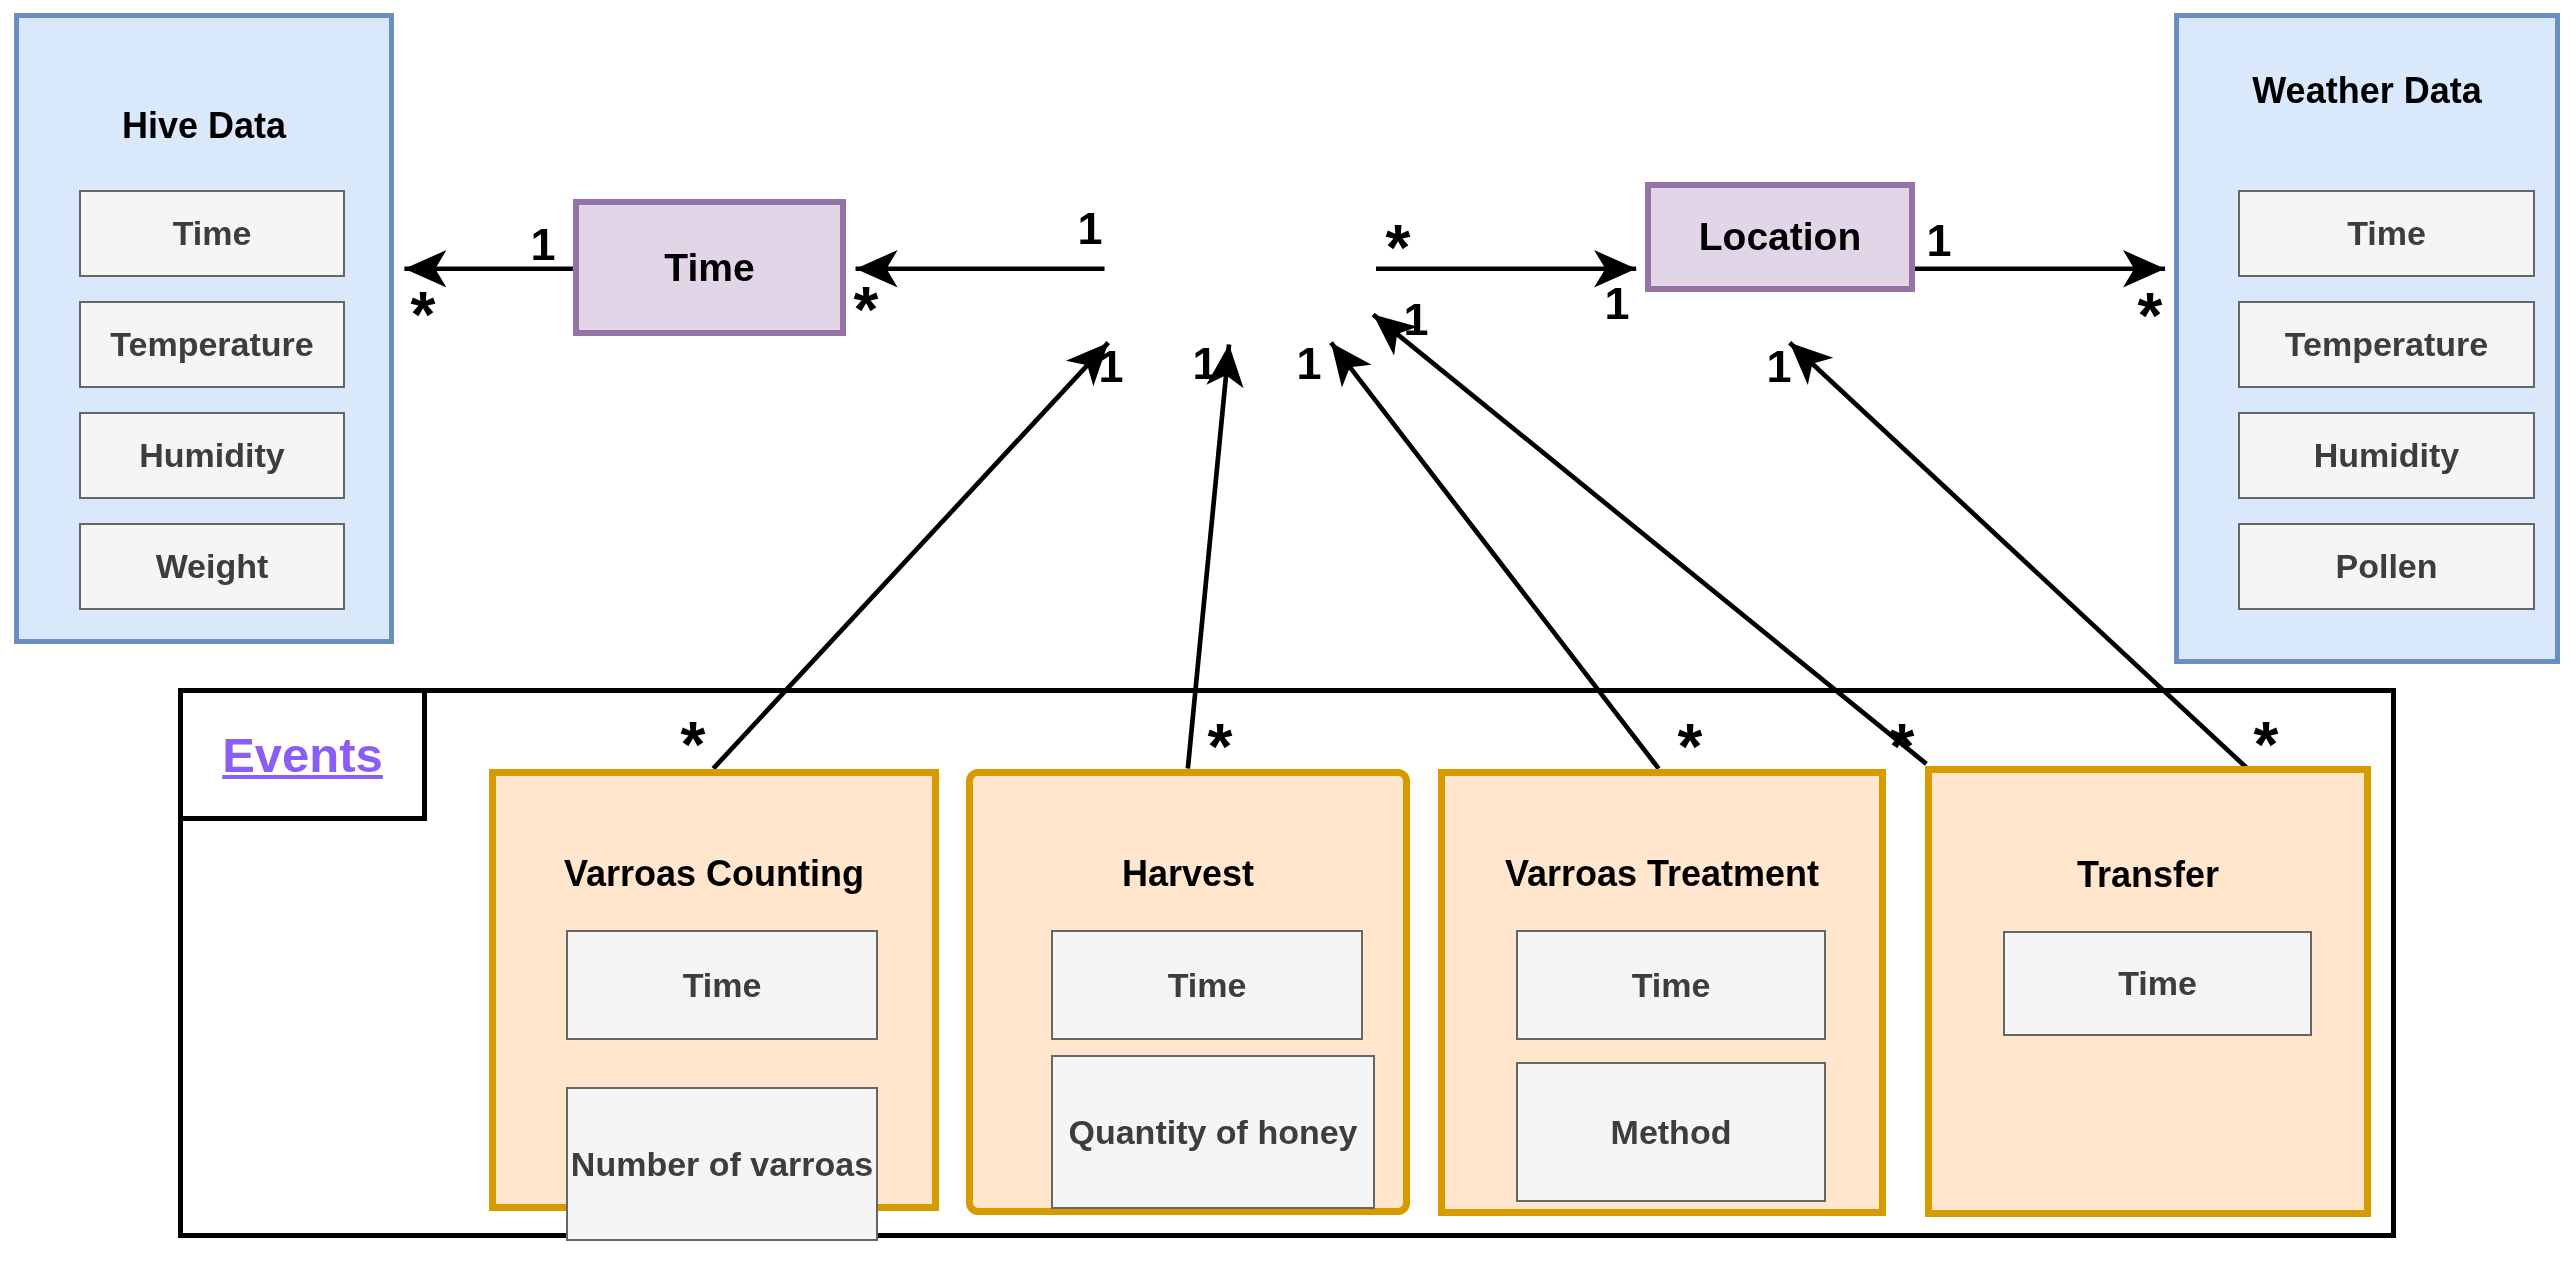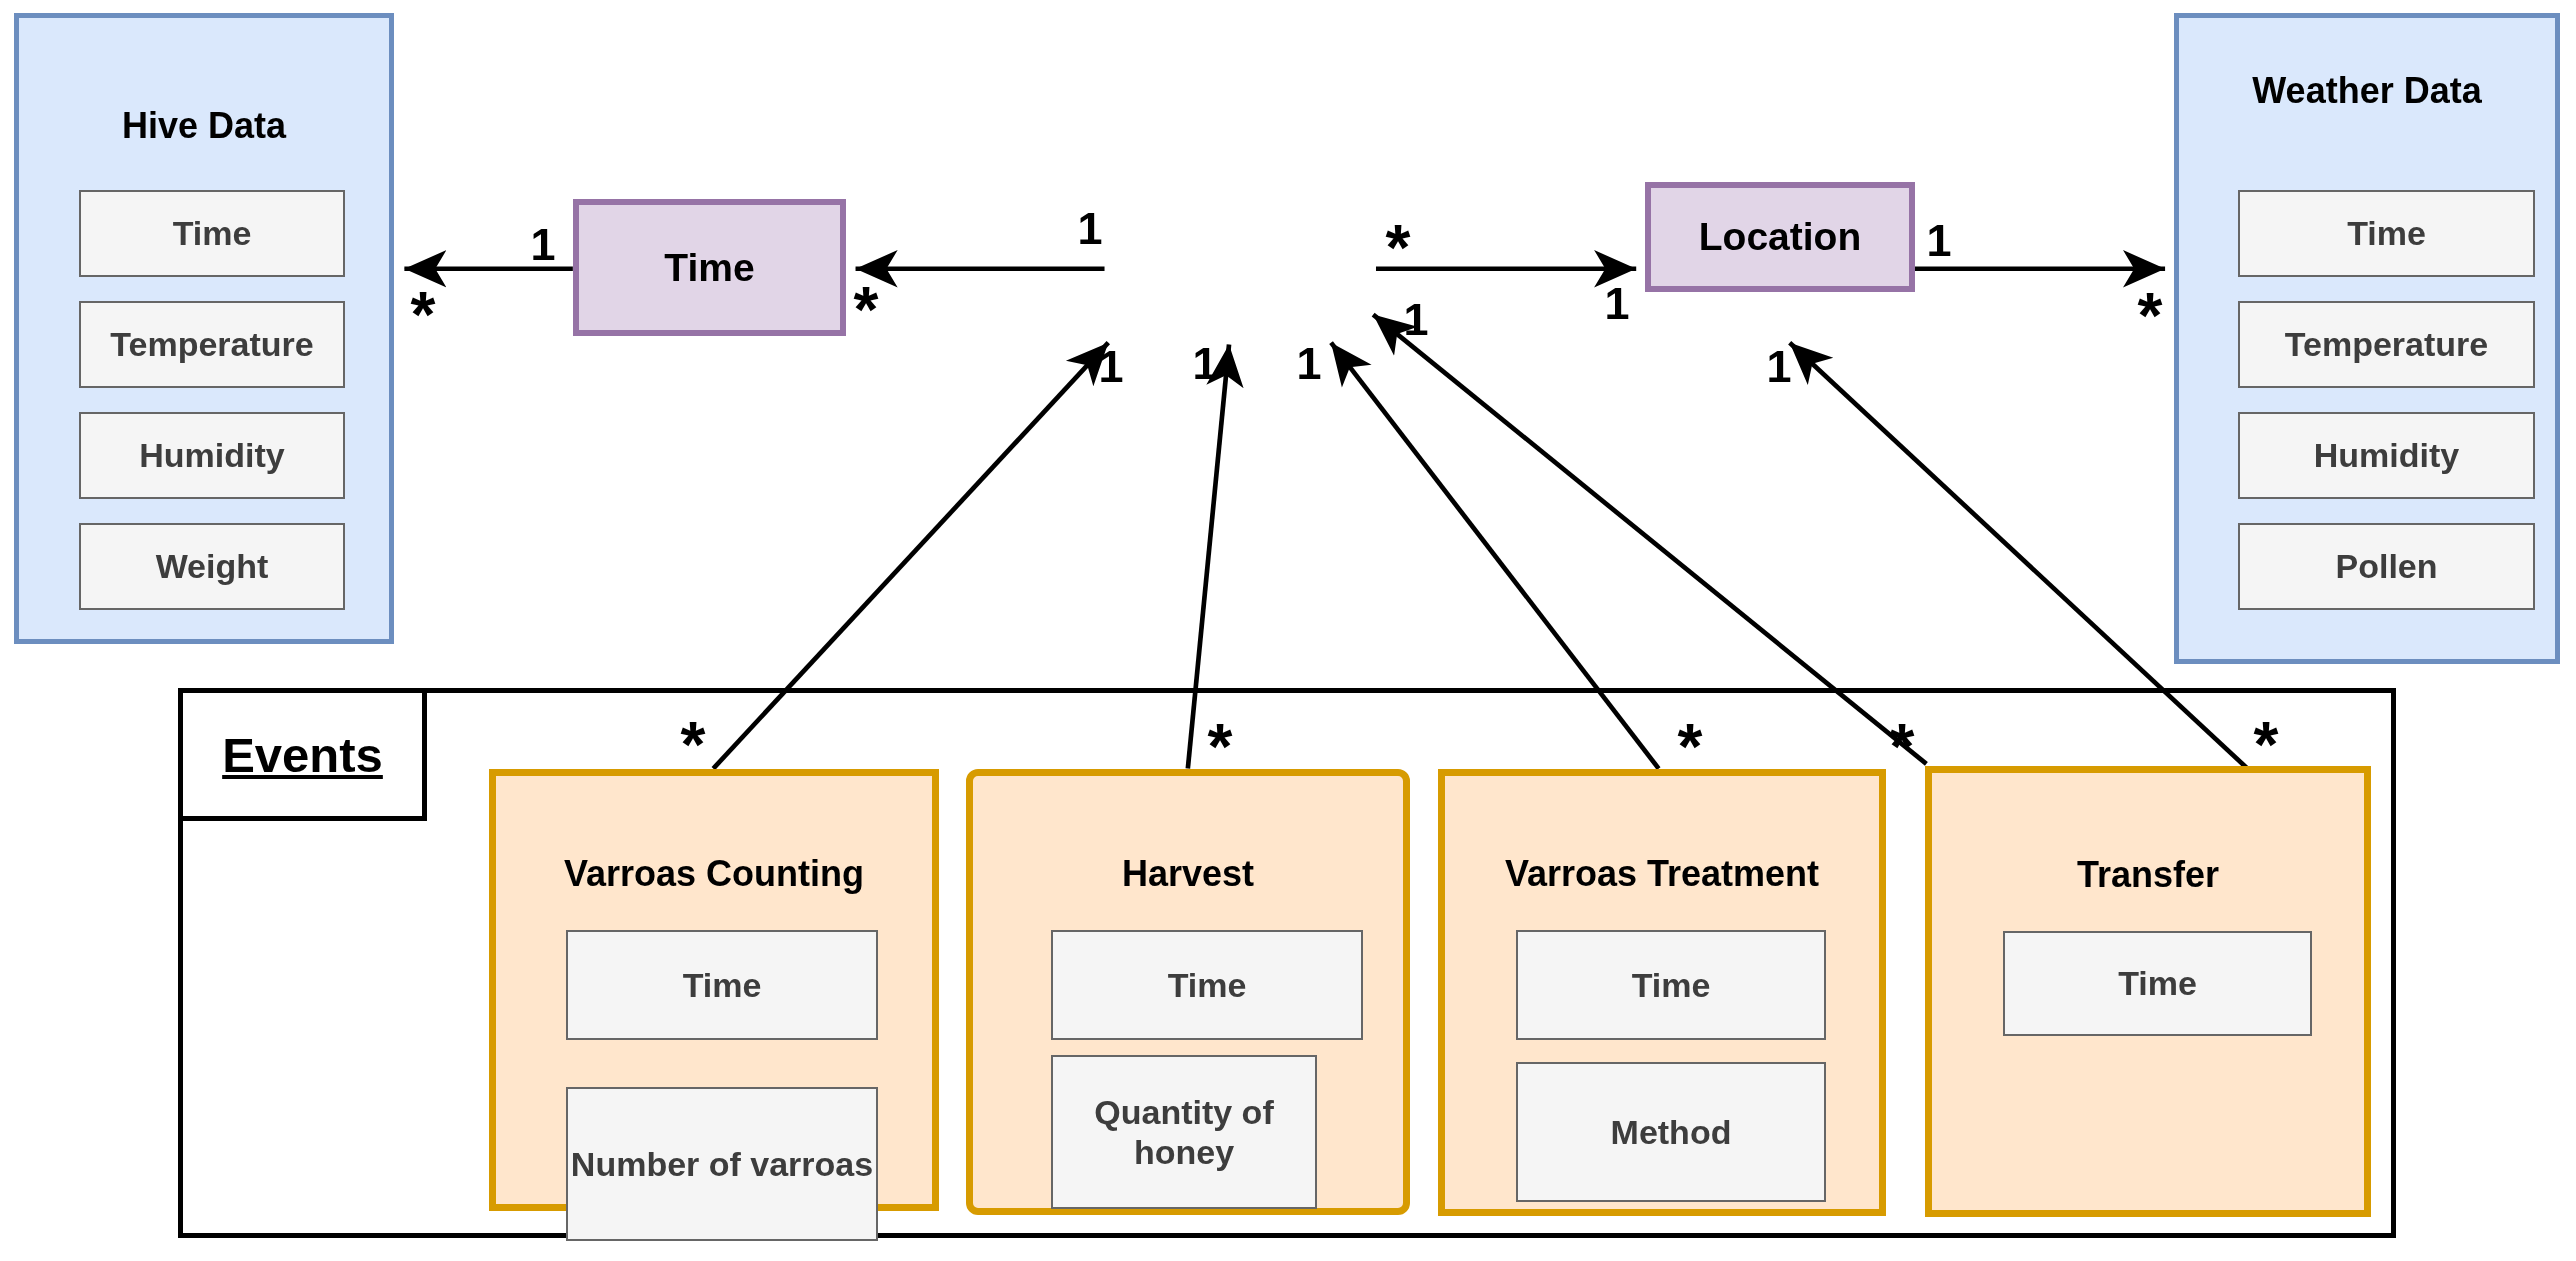--- a/index.html
+++ b/index.html
@@ -36,21 +36,21 @@
     position:absolute;box-sizing:border-box;
     background:#f5f5f5;border:2.8px solid #666666;
     display:flex;align-items:center;justify-content:center;
     text-align:center;font-weight:700;font-size:34px;color:#3d3d3d;line-height:1.18;
   }
   
   .events-frame{background:#ffffff;border:5.6px solid #000;}
   .events-label{
     background:#ffffff;border:5.6px solid #000;
     display:flex;align-items:center;justify-content:center;
-    font-weight:700;font-size:49px;color:#000000;text-decoration:underline;
+    font-weight:700;font-size:49px;color:#8b5cf6;text-decoration:underline;
   }
   
   svg.connectors{position:absolute;left:0;top:0;pointer-events:none;}
   
   .mult{
     position:absolute;transform:translate(-50%,-50%);
     font-weight:700;color:#000;white-space:nowrap;line-height:1;
   }
   .mult.one{font-size:45px;}
   .mult.star{font-size:64px;}
@@ -111,21 +111,21 @@
 
   <div class="abs event-box" style="left:489px;top:769px;width:450px;height:442px;">
     <div class="event-title" style="top:77px;">Varroas Counting</div>
     <div class="field" style="left:70px;top:154px;width:312px;height:110px;">Time</div>
     <div class="field" style="left:70px;top:279px;width:312px;height:154px;margin-top:32px;">Number of varroas</div>
   </div>
 
   <div class="abs event-box" style="left:966px;top:769px;width:444px;height:446px;border-radius:12px;">
     <div class="event-title" style="top:77px;">Harvest</div>
     <div class="field" style="left:78px;top:154px;width:312px;height:110px;">Time</div>
-    <div class="field" style="left:78px;top:279px;width:266px;height:154px;">Quantity of honey</div>
+    <div class="field" style="left:78px;top:279px;width:324px;height:154px;">Quantity of honey</div>
   </div>
 
   <div class="abs event-box" style="left:1438px;top:769px;width:448px;height:447px;">
     <div class="event-title" style="top:77px;">Varroas Treatment</div>
     <div class="field" style="left:71px;top:154px;width:310px;height:110px;">Time</div>
     <div class="field" style="left:71px;top:286px;width:310px;height:140px;">Method</div>
   </div>
 
   <div class="abs event-box" style="left:1925px;top:766px;width:446px;height:451px;">
     <div class="event-title" style="top:81px;">Transfer</div>

